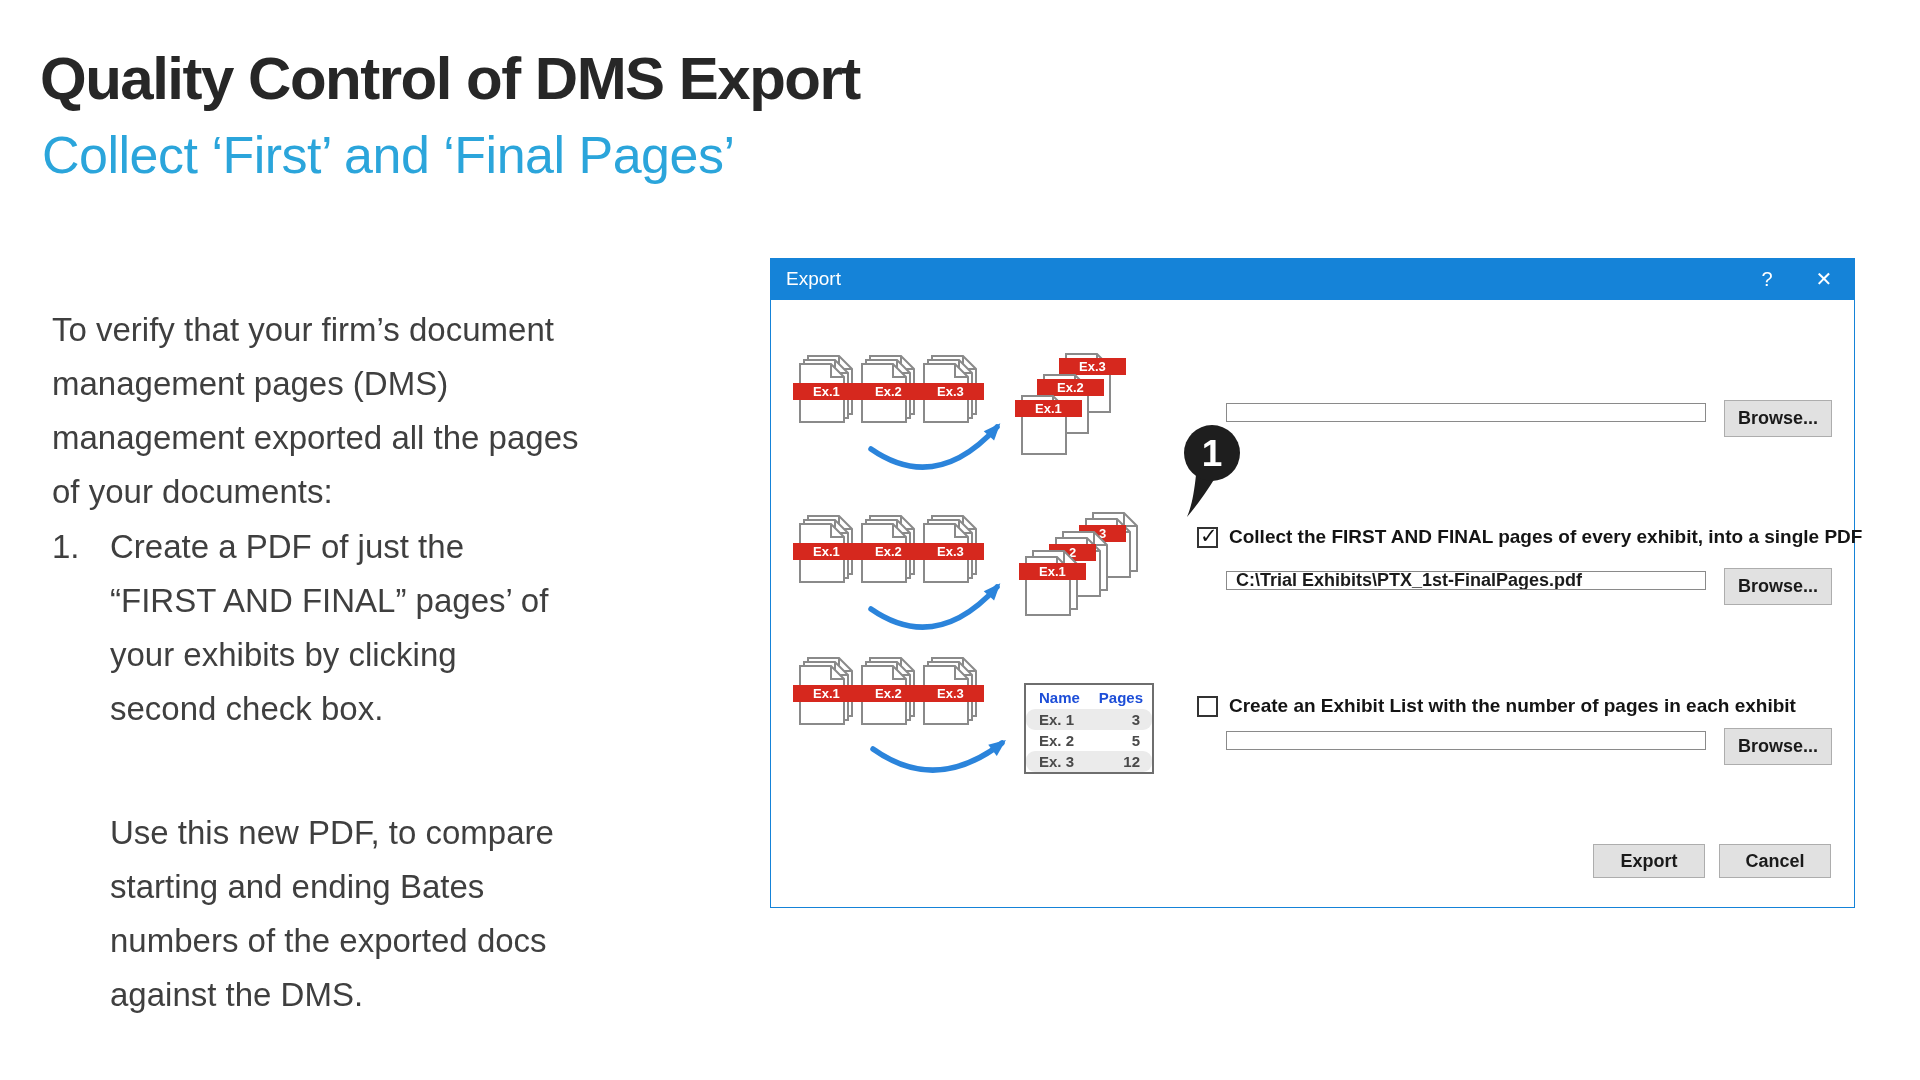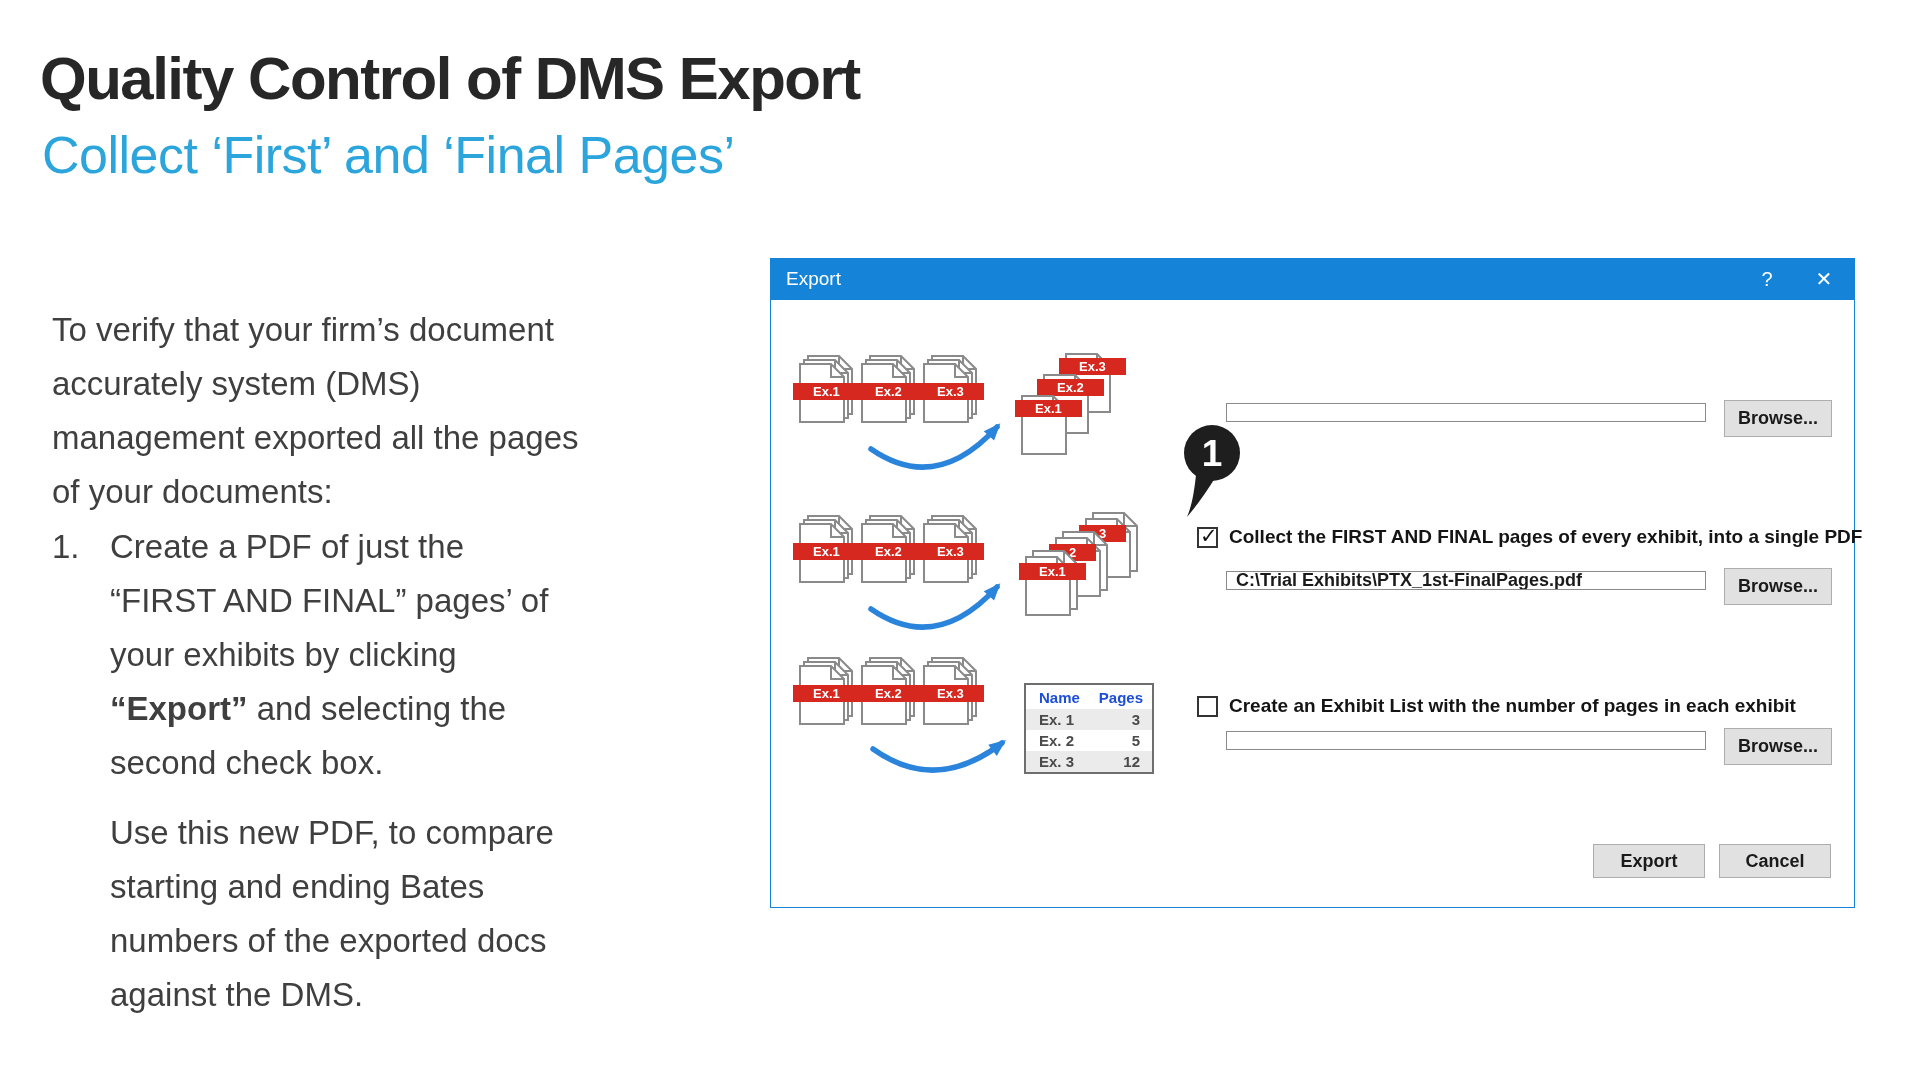--- a/index.html
+++ b/index.html
@@ -59,44 +59,43 @@
   .rpg{position:absolute;width:46px;height:60px;z-index:1;}
   .tag{position:absolute;background:var(--tagred,#D6281E);color:#fff;font-size:13px;
        font-weight:700;line-height:17px;padding:0 20px;z-index:1;white-space:nowrap;}
 
   
   .ex-table{position:absolute;left:253px;top:424px;width:126px;border:2px solid #6E6E6E;
             background:#fff;font-size:15px;font-weight:600;color:#4a4a4a;z-index:1;}
   .ex-thead{display:flex;justify-content:space-between;padding:4px 9px 3px 13px;
             font-weight:700;color:#1d4ed8;}
   .ex-tr{display:flex;justify-content:space-between;padding:2px 12px 2px 13px;}
-  .ex-tr.alt{background:#EBEBEB;}
+  .ex-tr.alt{background:#EBEBEB;border-radius:9px;}
 </style>
 </head>
 <body>
 
 <div class="slide">
 
   <h1 class="page-title">Quality Control of DMS Export</h1>
   <h2 class="page-subtitle">Collect ‘First’ and ‘Final Pages’</h2>
 
   <div class="intro bodytext">
     <div>To verify that your firm’s document</div>
-    <div>accurately system (DMS)</div>
+    <div>management pages (DMS)</div>
     <div>management exported all the pages</div>
     <div>of your documents:</div>
   </div>
 
   <div class="step bodytext">
     <span class="step-num">1.</span>
     <div class="step-lines">
       <div>Create a PDF of just the</div>
       <div>“FIRST AND FINAL” pages’ of</div>
       <div>your exhibits by clicking</div>
-      <div><b>“Export”</b><span> and selecting the</span></div>
       <div>second check box.</div>
     </div>
   </div>
 
   <div class="para2 bodytext">
     <div>Use this new PDF, to compare</div>
     <div>starting and ending Bates</div>
     <div>numbers of the exported docs</div>
     <div>against the DMS.</div>
   </div>

